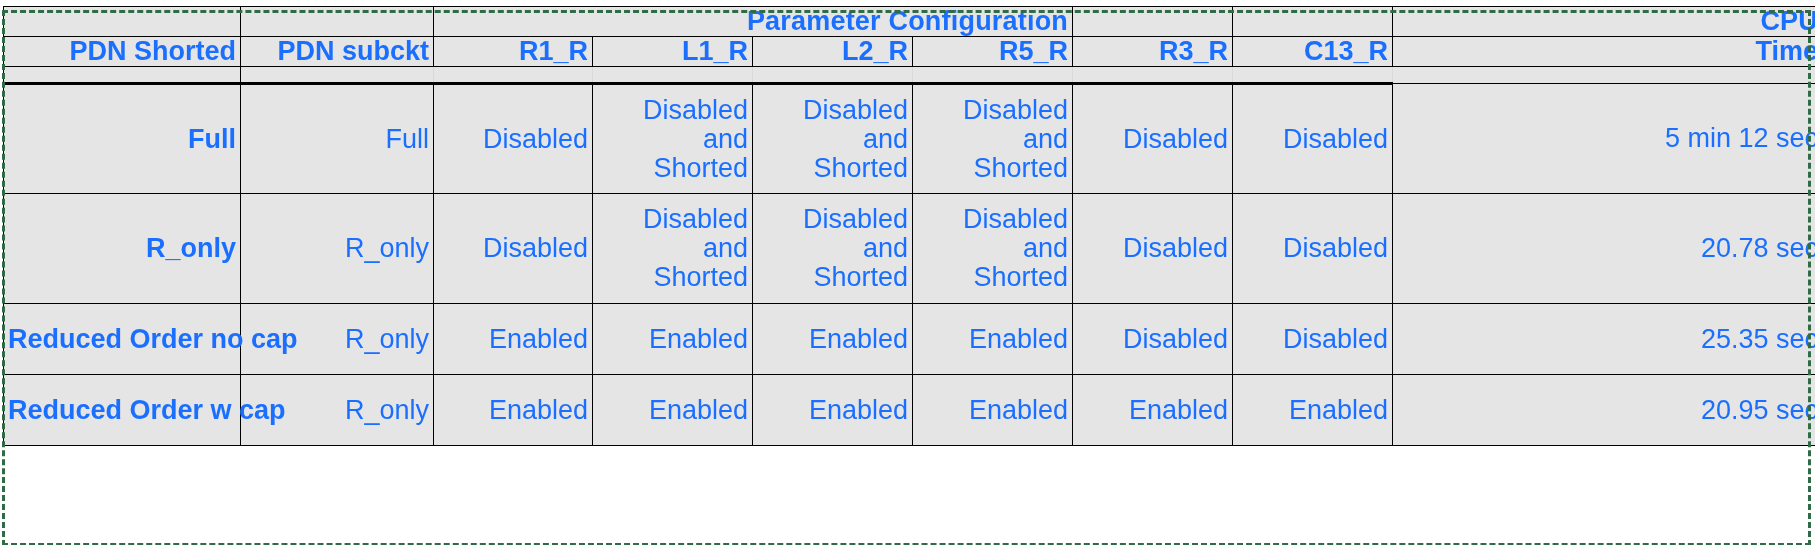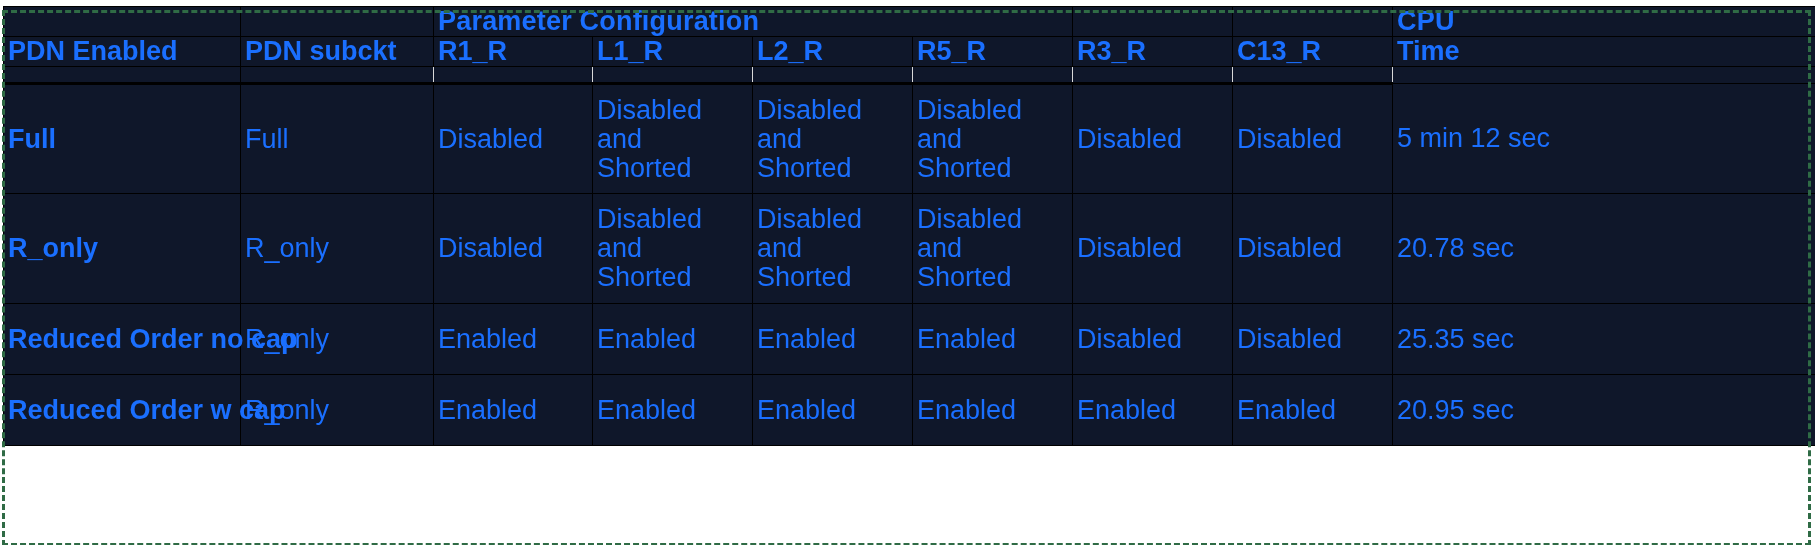--- a/index.html
+++ b/index.html
@@ -40,25 +40,25 @@
     width: 1811px;
     margin: 6px 0 0 3px;
     position: relative;
     z-index: 1;
   }
 
   table.grid td {
     border: 1px solid #000000;
     padding: 0 4px;
     vertical-align: middle;
-    text-align: left;
+    text-align: right;
     font-size: 27px;
     line-height: 1.08;
     color: #1a6fff;
-    background: #0f172a;
+    background: #e5e5e5;
     white-space: nowrap;
   }
 
   
   col.c-version  { width: 237px; }
   col.c-subckt   { width: 193px; }
   col.c-param    { width: 159px; }
   col.c-param2   { width: 160px; }
   col.c-cpu      { width: 430px; }
 
@@ -151,21 +151,21 @@
       <tr>
         <td class="blank-head-first"></td>
         <td class="blank-head"></td>
         <td class="hdr hdr-group" colspan="4">Parameter Configuration</td>
         <td class="blank-head"></td>
         <td class="blank-head"></td>
         <td class="hdr hdr-group">CPU</td>
       </tr>
 
       <tr>
-        <td class="hdr hdr-left">PDN Enabled</td>
+        <td class="hdr hdr-left">PDN Shorted</td>
         <td class="hdr">PDN subckt</td>
         <td class="hdr">R1_R</td>
         <td class="hdr">L1_R</td>
         <td class="hdr">L2_R</td>
         <td class="hdr">R5_R</td>
         <td class="hdr">R3_R</td>
         <td class="hdr">C13_R</td>
         <td class="hdr">Time</td>
       </tr>
 

